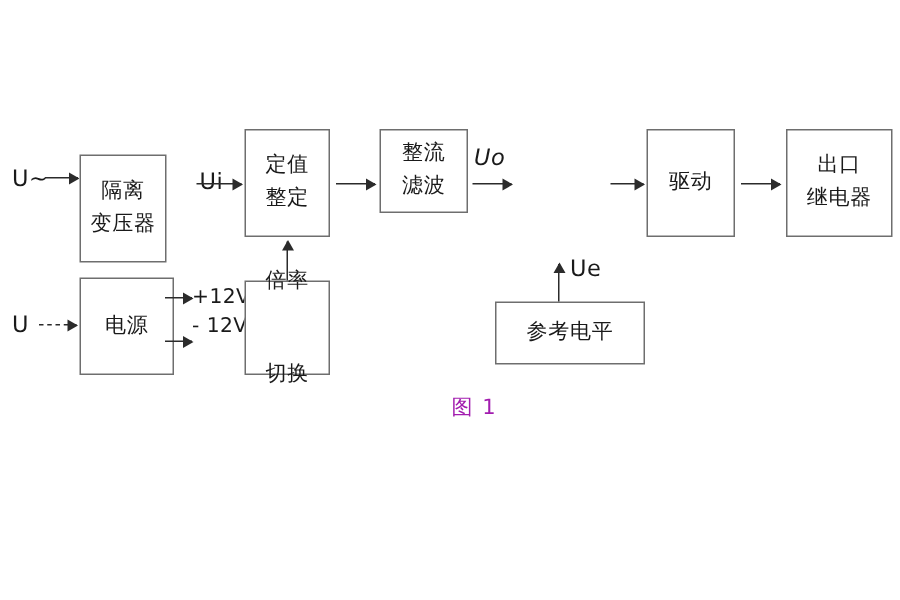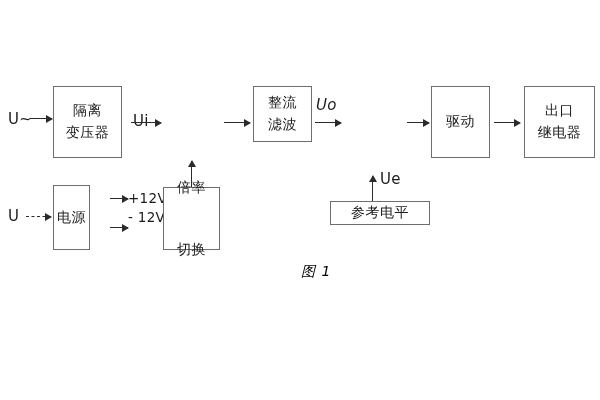--- a/index.html
+++ b/index.html
@@ -67,42 +67,45 @@
     position:absolute;
     top:-1px;left:50%;
     transform:translateX(-50%);
     border-bottom:7px solid #2b2b2b;
     border-left:4.5px solid transparent;
     border-right:4.5px solid transparent;
   }
   .caption{
     position:absolute;
     font-size:14px;
-    color:#000000;
+    color:#a21caf;
     letter-spacing:1px;
     white-space:nowrap;
-    font-style:italic;
   }
 </style>
 </head>
 <body>
 
 <div id="canvas">
 
   <div class="lbl lbl-big" style="left:8px;top:110px;">U~</div>
   <div class="arrow-h" style="left:30px;top:118px;width:22px;"></div>
 
-  <div class="box" style="left:53px;top:86px;width:69px;height:72px;">
+  <div class="box" style="left:53px;top:103px;width:58px;height:72px;">
     <span class="ln">隔离</span>
     <span class="ln">变压器</span>
   </div>
 
   <div class="lbl lbl-big" style="left:133px;top:96px;margin-top:16px;">Ui</div>
   <div class="arrow-h" style="left:131px;top:122px;width:30px;"></div>
 
+  <div class="box" style="left:163px;top:86px;width:57px;height:72px;">
+    <span class="ln">定值</span>
+    <span class="ln">整定</span>
+  </div>
 
   <div class="arrow-h" style="left:224px;top:122px;width:26px;"></div>
 
   <div class="box" style="left:253px;top:86px;width:59px;height:56px;">
     <span class="ln">整流</span>
     <span class="ln">滤波</span>
   </div>
 
   <div class="lbl lbl-big" style="left:316px;top:96px;font-style:italic;">Uo</div>
   <div class="arrow-h" style="left:315px;top:122px;width:26px;"></div>
@@ -117,38 +120,38 @@
   <div class="arrow-h" style="left:494px;top:122px;width:26px;"></div>
 
   <div class="box" style="left:524px;top:86px;width:71px;height:72px;">
     <span class="ln">出口</span>
     <span class="ln">继电器</span>
   </div>
 
   <div class="lbl lbl-big" style="left:8px;top:207px;">U</div>
   <div class="arrow-h dashed" style="left:26px;top:216px;width:25px;"></div>
 
-  <div class="box" style="left:53px;top:185px;width:37px;height:65px;">
+  <div class="box" style="left:53px;top:185px;width:63px;height:65px;">
     <span class="ln">电源</span>
   </div>
 
   <div class="arrow-h" style="left:110px;top:198px;width:18px;"></div>
   <div class="lbl" style="left:128px;top:190px;">+12V</div>
 
   <div class="arrow-h" style="left:110px;top:227px;width:18px;"></div>
   <div class="lbl" style="left:128px;top:209px;">- 12V</div>
 
   <div class="box" style="left:163px;top:187px;width:57px;height:63px;gap:40px;">
     <span class="ln">倍率</span>
     <span class="ln">切换</span>
   </div>
 
   <div class="arrow-v" style="left:191px;top:161px;height:26px;"></div>
 
-  <div class="box" style="left:330px;top:201px;width:100px;height:24px;">
+  <div class="box" style="left:330px;top:201px;width:100px;height:42px;">
     <span class="ln">参考电平</span>
   </div>
 
   <div class="arrow-v" style="left:372px;top:176px;height:25px;"></div>
   <div class="lbl lbl-big" style="left:380px;top:170px;text-align:right;">Ue</div>
 
   <div class="caption" style="left:301px;top:263px;">图 1</div>
 
 </div>
 

